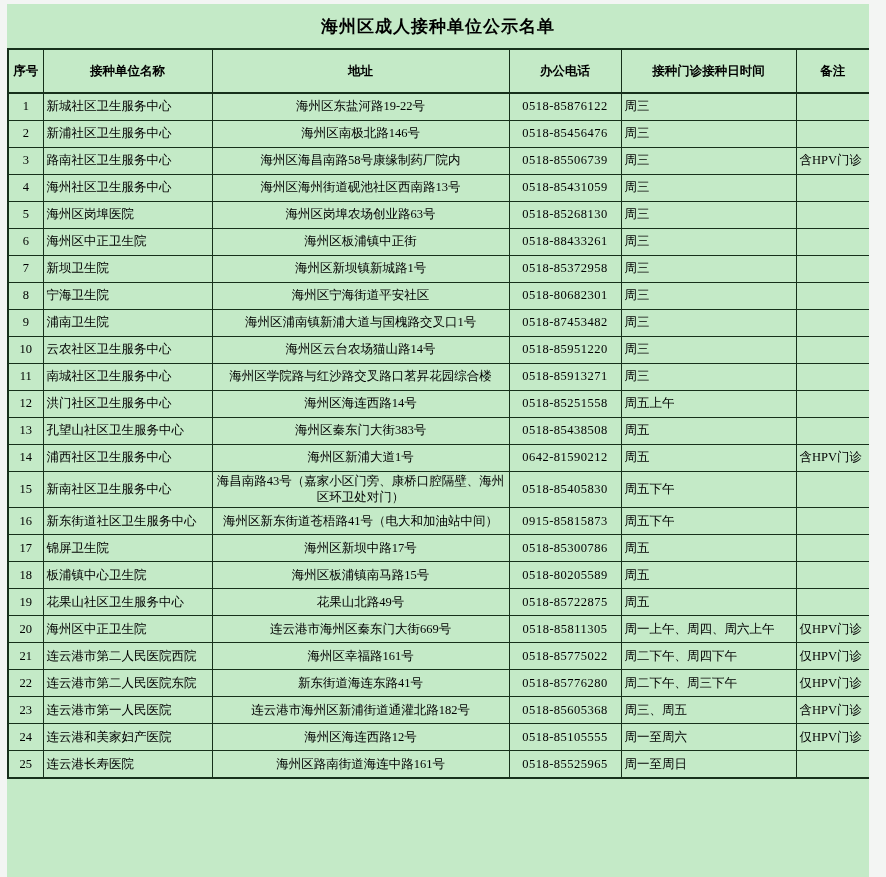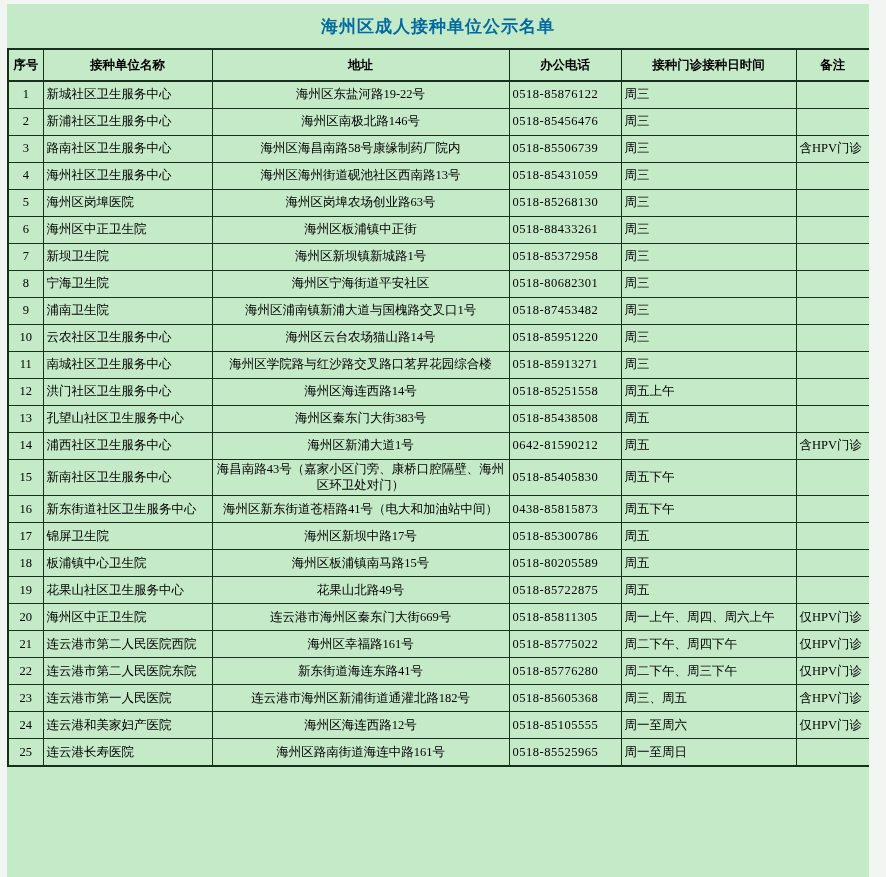--- a/index.html
+++ b/index.html
@@ -24,55 +24,55 @@
     height: 44px;
     display: flex;
     align-items: center;
     justify-content: center;
   }
   .title-bar h1 {
     margin: 12px;
     font-size: 17px;
     font-weight: bold;
     letter-spacing: 1px;
-    color: #0369a1;
+    color: #000000;
   }
   table.units {
     width: 862px;
     border-collapse: collapse;
     table-layout: fixed;
     border: 2px solid #17301b;
     background: #c4eac7;
   }
   table.units th, table.units td {
     border: 1px solid #17301b;
     overflow: hidden;
     padding: 1px 3px;
     box-sizing: border-box;
   }
   table.units thead th {
-    height: 32px;
+    height: 44px;
     font-size: 12.5px;
     font-weight: bold;
     text-align: center;
     border-bottom: 2px solid #17301b;
     font-family: "Liberation Sans", "DejaVu Sans", sans-serif;
   }
   table.units tbody td {
     height: 27px;
     font-size: 12.5px;
     font-family: "Liberation Serif", "DejaVu Serif", serif;
     line-height: 1.35;
   }
   tr.row-xl td { height: 49px; }
   tr.row-lg td { height: 31px; }
   td.col-seq { text-align: center; font-size: 13px; }
   td.col-name { text-align: left; padding-left: 4px; }
   td.col-address { text-align: center; padding-left: 4px; }
-  td.col-phone { letter-spacing: 0.5px; }
+  td.col-phone { text-align: center; letter-spacing: 0.5px; }
   td.col-schedule { text-align: left; }
   td.col-note { text-align: left; padding-left: 3px; margin-left: 40px; }
 </style>
 </head>
 <body>
 
 <div class="sheet">
   <div class="title-bar">
     <h1>海州区成人接种单位公示名单</h1>
   </div>
@@ -213,21 +213,21 @@
           <td class="col-name">新南社区卫生服务中心</td>
           <td class="col-address">海昌南路43号（嘉家小区门旁、康桥口腔隔壁、海州区环卫处对门）</td>
           <td class="col-phone">0518-85405830</td>
           <td class="col-schedule">周五下午</td>
           <td class="col-note"></td>
         </tr>
         <tr>
           <td class="col-seq">16</td>
           <td class="col-name">新东街道社区卫生服务中心</td>
           <td class="col-address">海州区新东街道苍梧路41号（电大和加油站中间）</td>
-          <td class="col-phone">0438-85815873</td>
+          <td class="col-phone">0915-85815873</td>
           <td class="col-schedule">周五下午</td>
           <td class="col-note"></td>
         </tr>
         <tr>
           <td class="col-seq">17</td>
           <td class="col-name">锦屏卫生院</td>
           <td class="col-address">海州区新坝中路17号</td>
           <td class="col-phone">0518-85300786</td>
           <td class="col-schedule">周五</td>
           <td class="col-note"></td>

